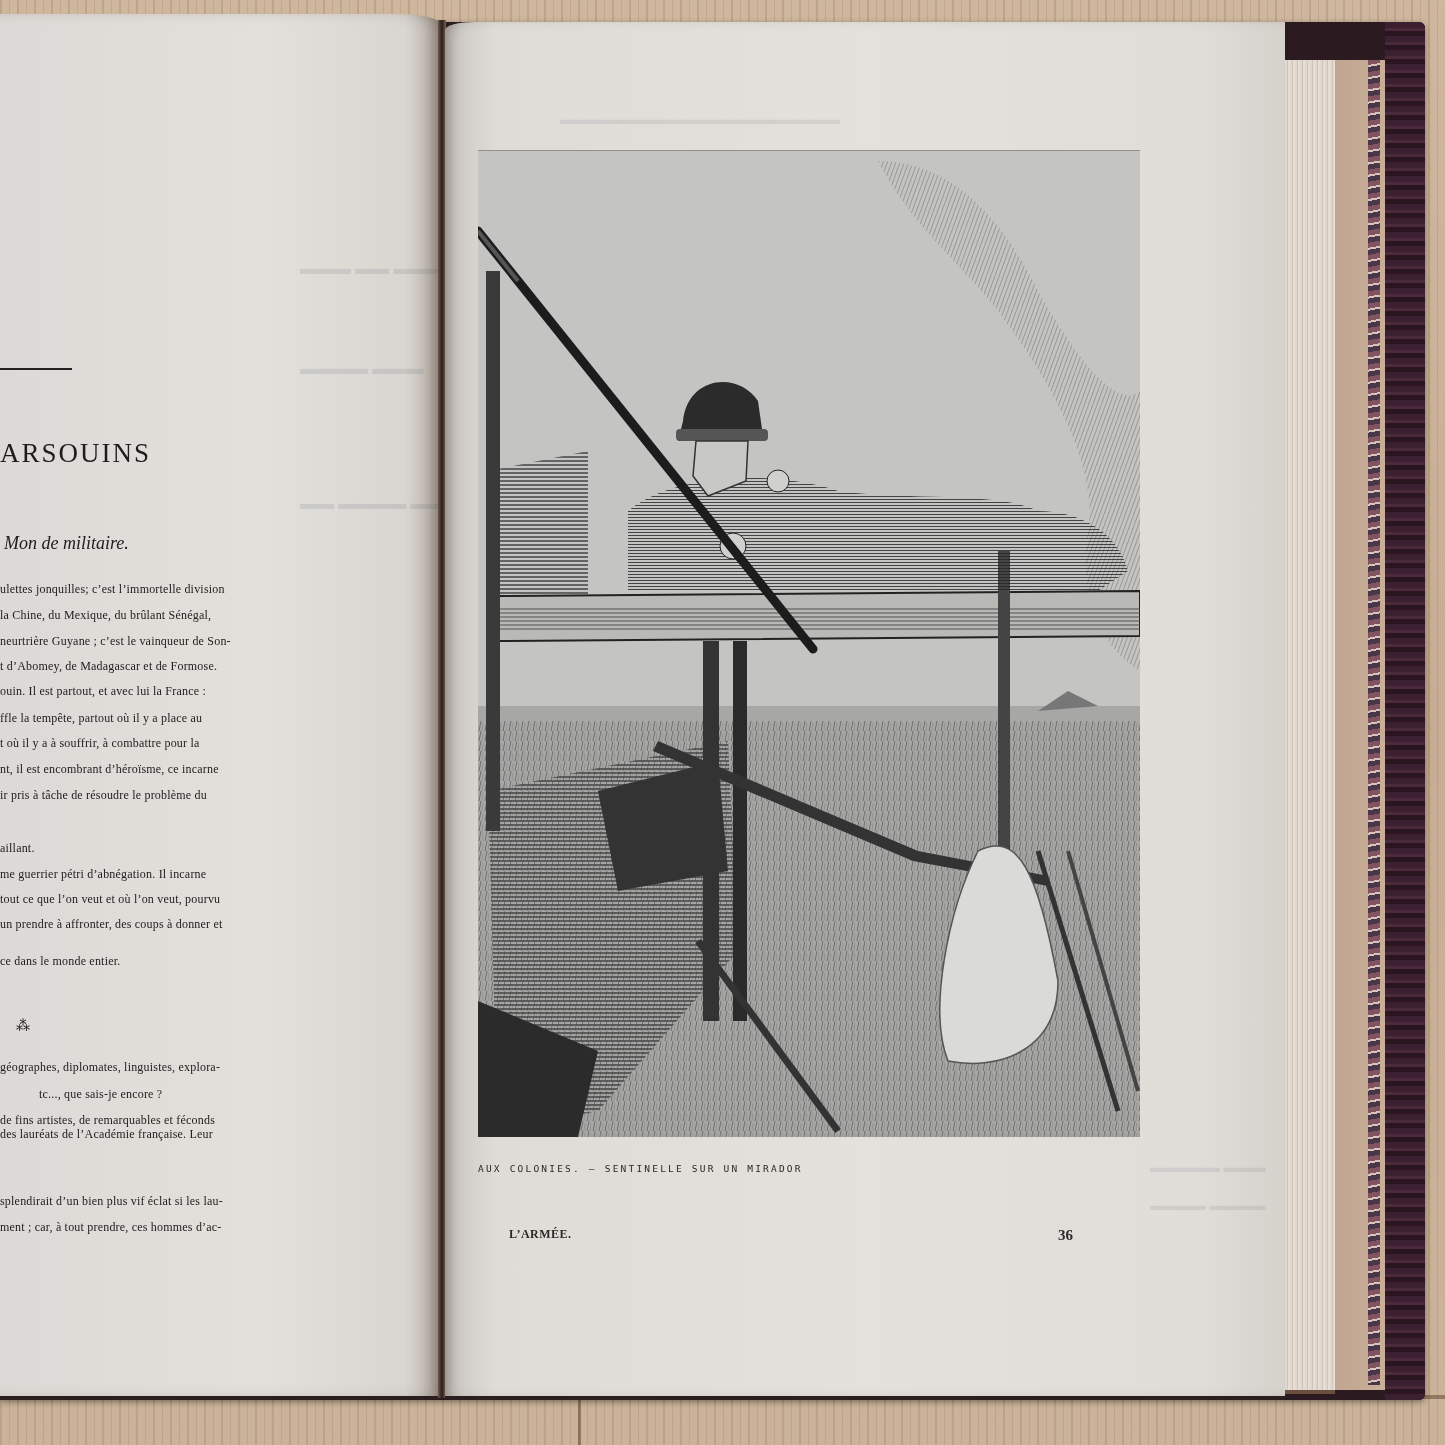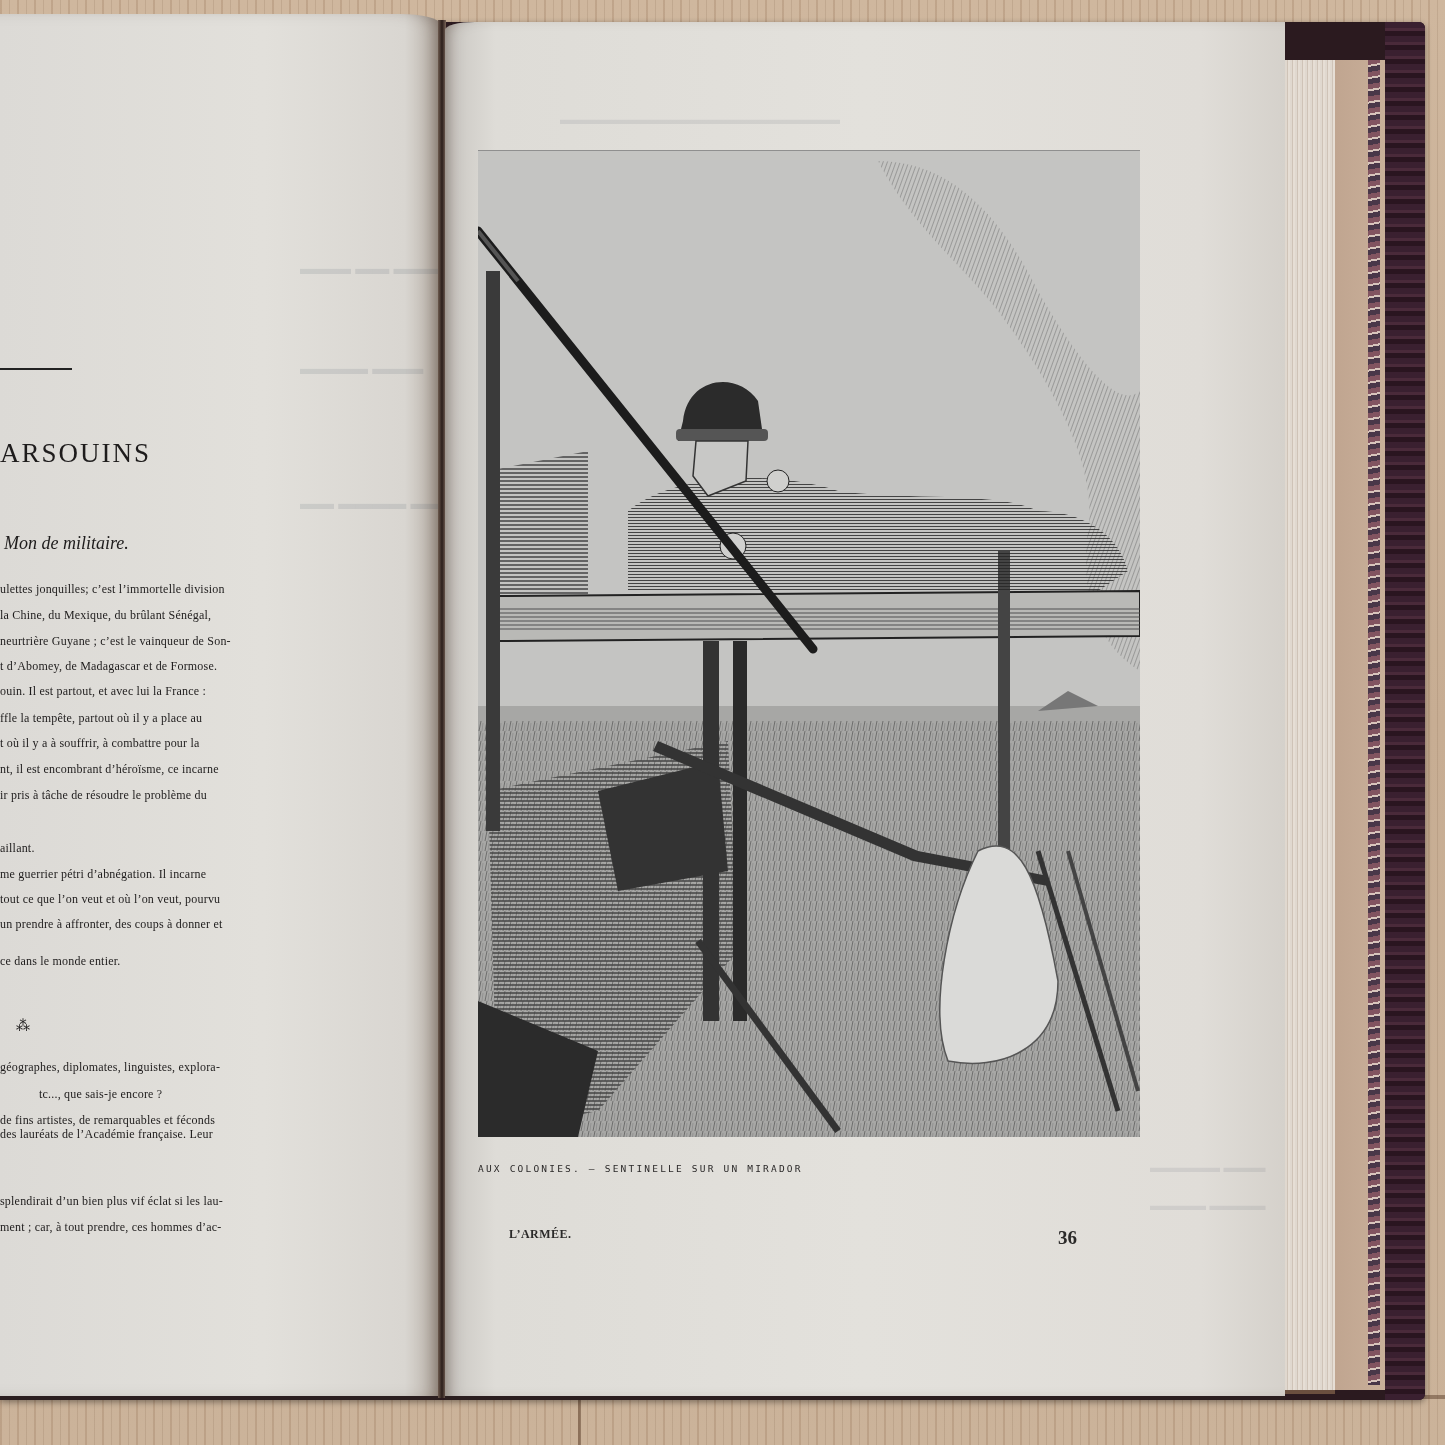--- a/index.html
+++ b/index.html
@@ -77,21 +77,21 @@
     }
     .illus svg { display:block; }
     .caption {
       position:absolute; left:478px; top:1163px; width:662px; 
       font-size:9.5px; letter-spacing:2.2px; color:#2a2828; font-family:"DejaVu Sans Mono","Liberation Mono",monospace;
     }
     .footer-left {
       position:absolute; left:509px; top:1227px; font-size:12px; font-weight:bold; color:#2b2a29; letter-spacing:.5px;
     }
     .footer-right {
-      position:absolute; left:1058px; top:1227px; font-size:19px; font-weight:bold; color:#2b2a29;
+      position:absolute; left:1058px; top:1227px; font-size:15px; font-weight:bold; color:#2b2a29;
     }
     .ghost-right { position:absolute; color: rgba(60,70,90,.10); font-size:14px; white-space:nowrap; }
   </style>
 </head>
 <body>
 
 <div style="position:absolute;inset:0;"></div>
 <div class="table-seam"></div>
 <div class="table-seam v"></div>
 

